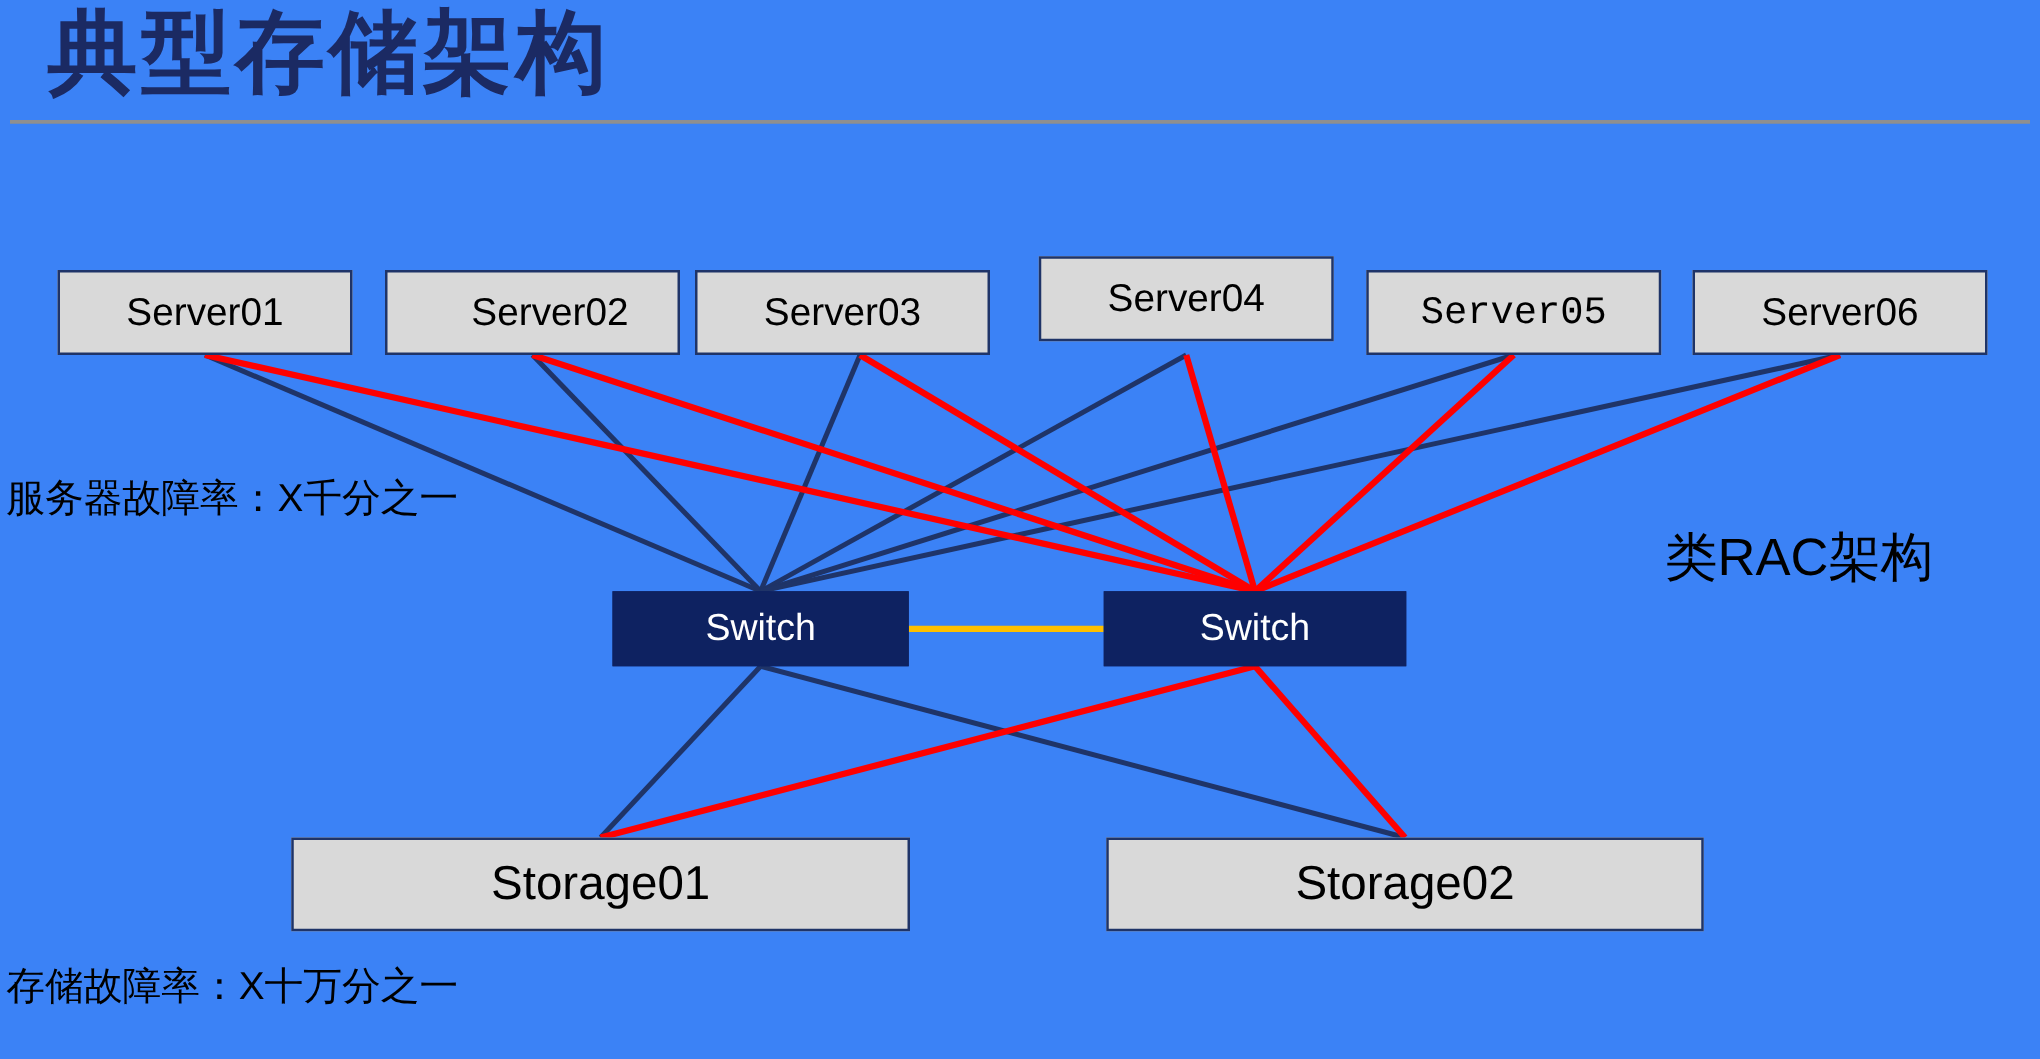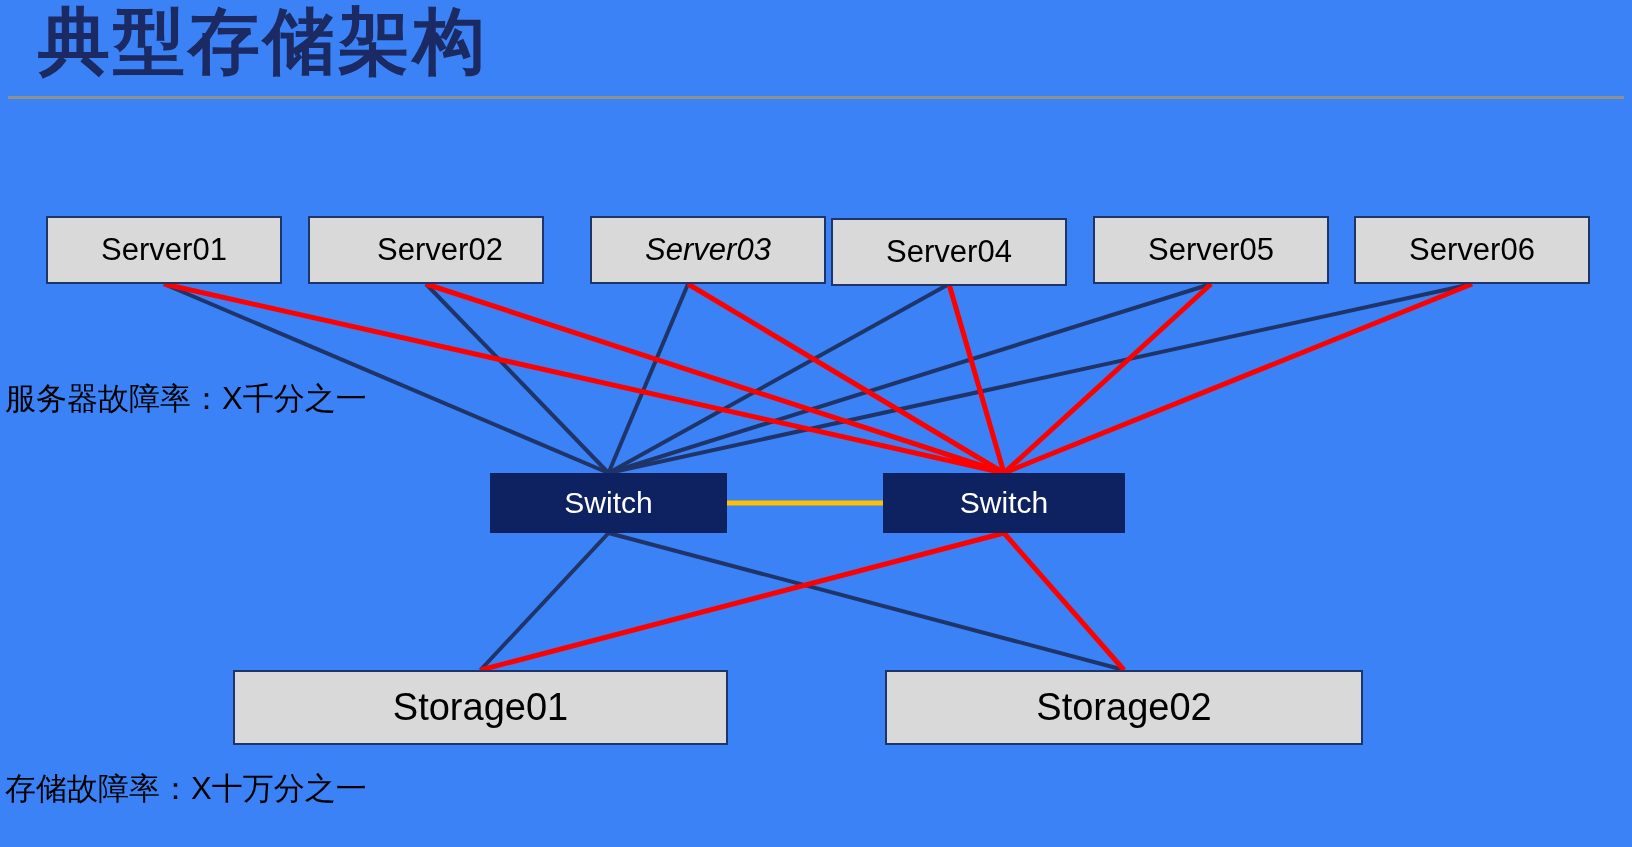--- a/index.html
+++ b/index.html
@@ -119,27 +119,27 @@
   <div class="page-title">典型存储架构</div>
   <div class="title-divider"></div>
 
   <div id="node-layer">
       <div class="node server" style="left: 46px; top: 216px; width: 236px; height: 68px;">
         <span>Server01</span>
       </div>
       <div class="node server" style="left: 308px; top: 216px; width: 236px; height: 68px; padding-left: 28px;">
         <span>Server02</span>
       </div>
-      <div class="node server" style="left: 590px; top: 216px; width: 236px; height: 68px; font-style: italic;">
+      <div class="node server" style="left: 556px; top: 216px; width: 236px; height: 68px;">
         <span>Server03</span>
       </div>
-      <div class="node server" style="left: 831px; top: 218px; width: 236px; height: 68px;">
+      <div class="node server" style="left: 831px; top: 205px; width: 236px; height: 68px;">
         <span>Server04</span>
       </div>
-      <div class="node server" style="left: 1093px; top: 216px; width: 236px; height: 68px;">
+      <div class="node server" style="left: 1093px; top: 216px; width: 236px; height: 68px; font-family: Liberation Mono, monospace;">
         <span>Server05</span>
       </div>
       <div class="node server" style="left: 1354px; top: 216px; width: 236px; height: 68px;">
         <span>Server06</span>
       </div>
       <div class="node switch" style="left: 490px; top: 473px; width: 237px; height: 60px;">
         <span>Switch</span>
       </div>
       <div class="node switch" style="left: 883px; top: 473px; width: 242px; height: 60px;">
         <span>Switch</span>
@@ -150,15 +150,16 @@
       <div class="node storage" style="left: 885px; top: 670px; width: 478px; height: 75px;">
         <span>Storage02</span>
       </div>
     </div>
 
   <div class="annotation storage-rate">存储故障率：X十万分之一</div>
 
   <div class="annotation server-rate">服务器故障率：X千分之一</div>
 
   <div class="side-note">
+    <div>类RAC架构</div>
   </div>
 
 </div>
 
 </body></html>

